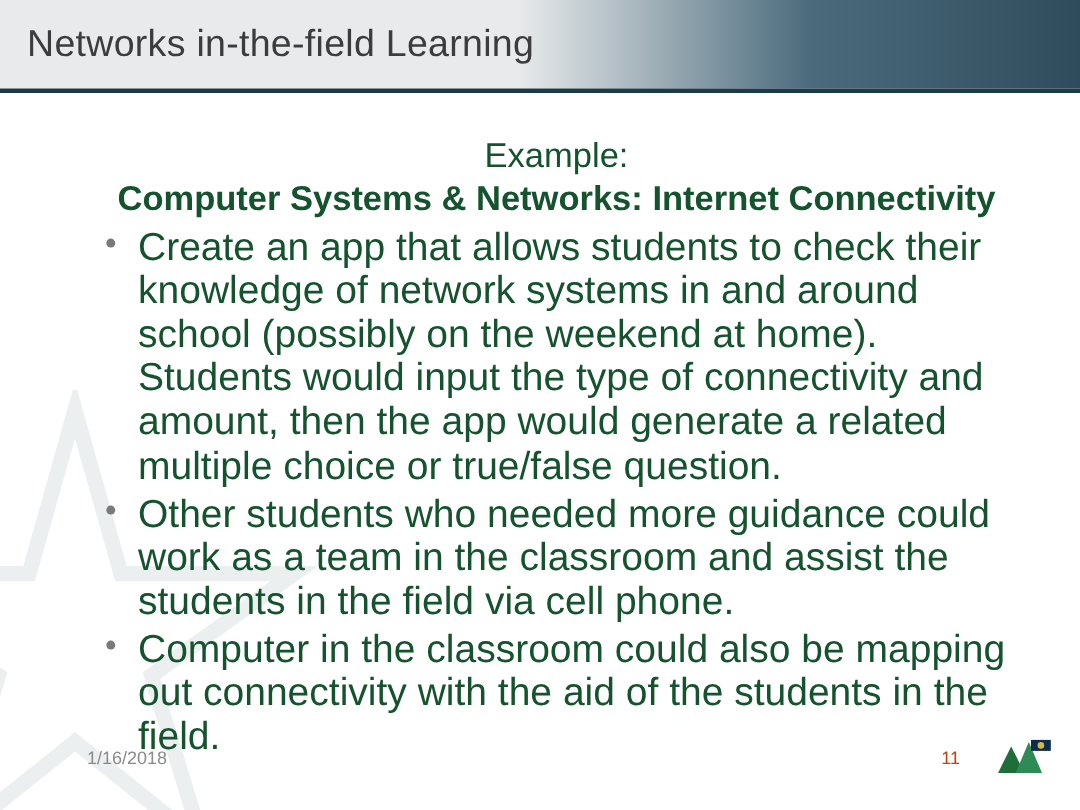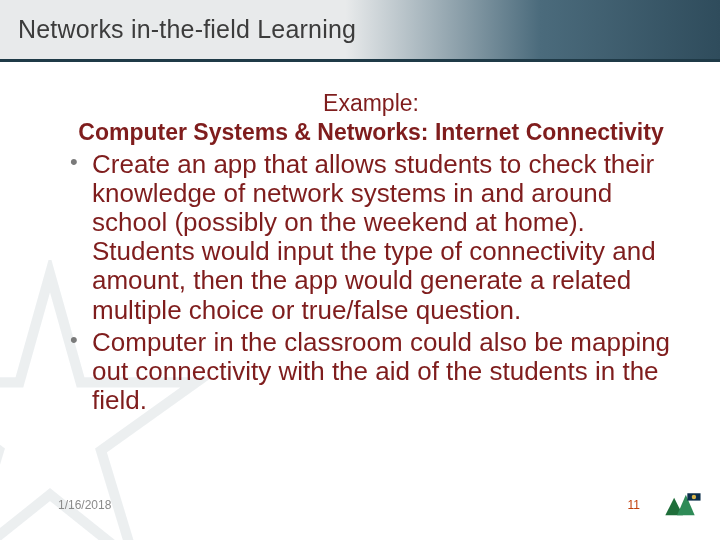--- a/index.html
+++ b/index.html
@@ -39,21 +39,21 @@
     font-weight: 400;
     color: #3c3c3c;
     letter-spacing: 0.2px;
   }
 
   
   .content {
     position: relative;
     z-index: 2;
     padding: 28px 48px 0 70px;
-    color: #7f1d1d;
+    color: #14532d;
   }
   .example-heading {
     text-align: center;
     font-size: 23px;
     font-weight: 400;
     margin-bottom: 2px;
   }
   .example-sub {
     text-align: center;
     font-size: 23px;
@@ -127,20 +127,21 @@
 
   <div class="title-bar">
     <h1>Networks in-the-field Learning</h1>
   </div>
 
   <div class="content">
     <div class="example-heading">Example:</div>
     <div class="example-sub">Computer Systems &amp; Networks: Internet Connectivity</div>
     <ul class="bullets">
       <li>Create an app that allows students to check their knowledge of network systems in and around school (possibly on the weekend at home). Students would input the type of connectivity and amount, then the app would generate a related multiple choice or true/false question.</li>
+      <li>Other students who needed more guidance could work as a team in the classroom and assist the students in the field via cell phone.</li>
       <li>Computer in the classroom could also be mapping out connectivity with the aid of the students in the field.</li>
     </ul>
   </div>
 
   <div class="footer">
     <div class="date">1/16/2018</div>
     <div class="right">
       <div class="page">11</div>
       <div class="logo">
         <svg viewBox="0 0 60 40">

